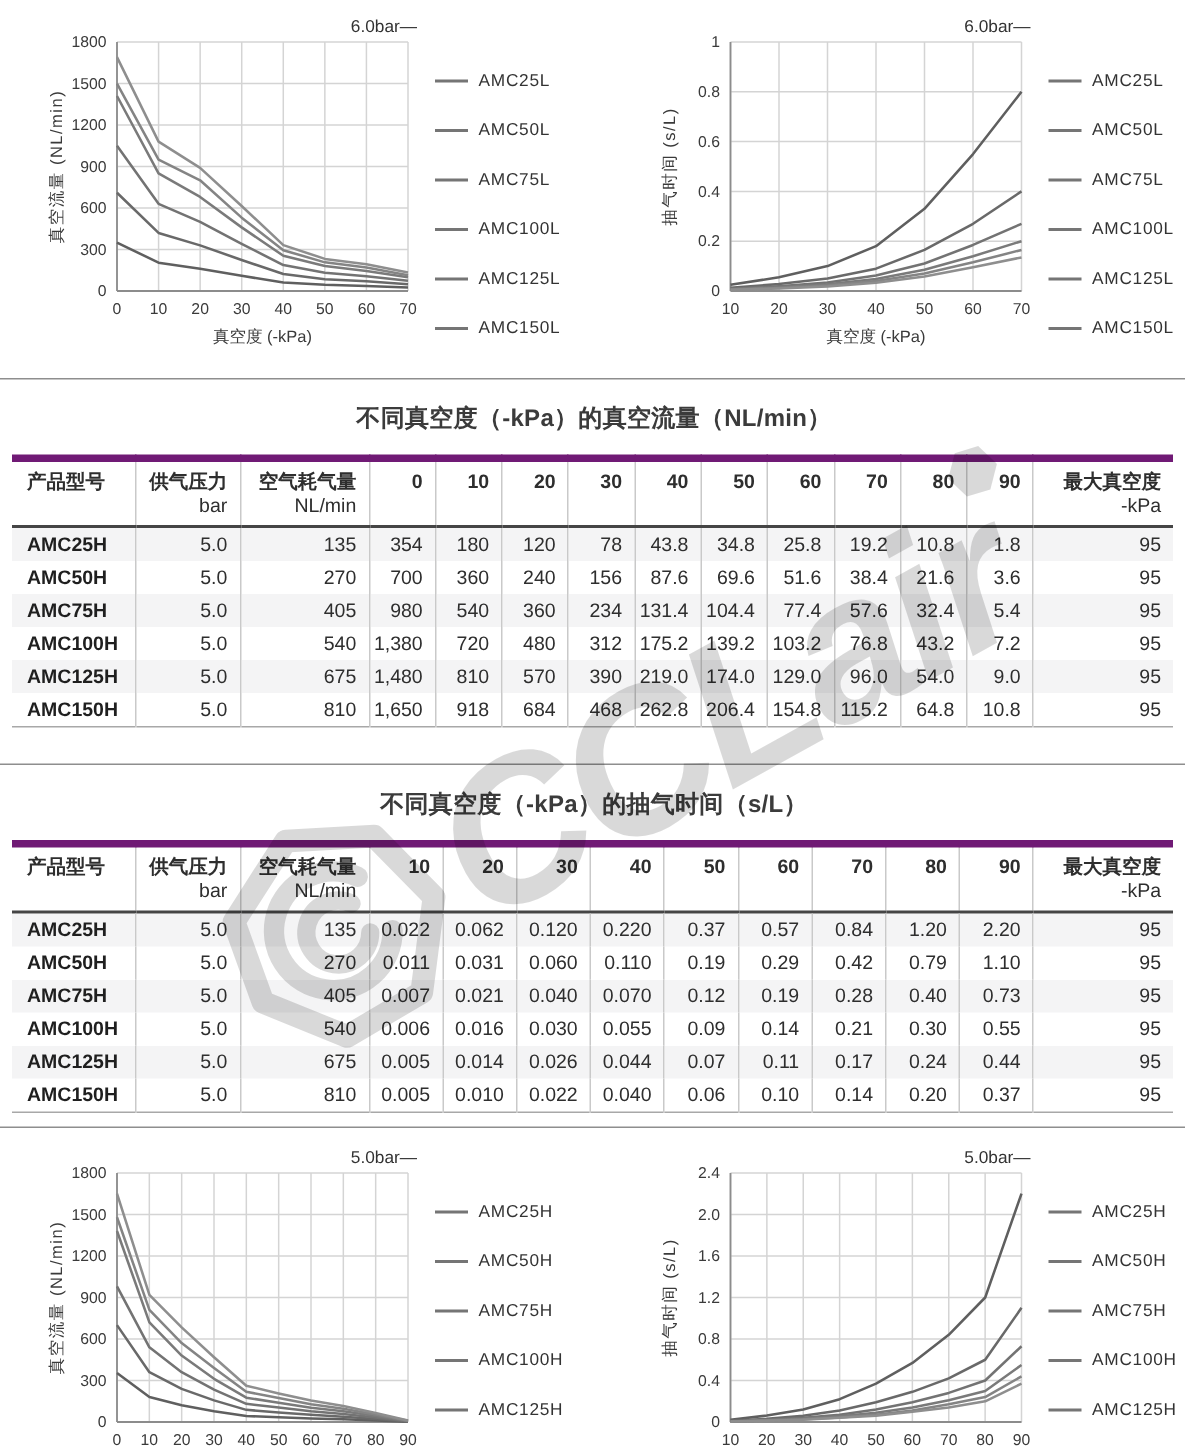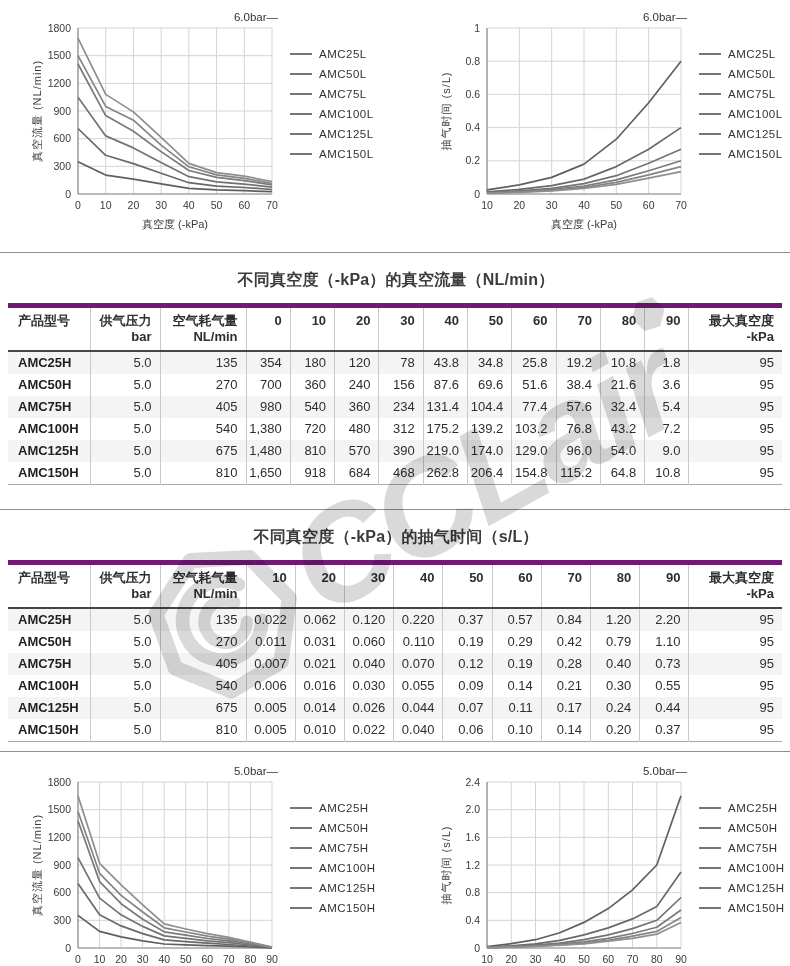--- a/index.html
+++ b/index.html
@@ -15,36 +15,36 @@
   .section-title{font-size:16px;font-weight:bold;color:#3b3b3b;margin:17px 0 0 2px;letter-spacing:.2px;line-height:20px;text-align:center;}
   
   .charts{display:flex;}
   .charts.top{padding-top:10px;height:224px;}
   .charts.bottom{padding-top:12px;height:224px;}
   .chart-col{width:395px;box-sizing:border-box;display:flex;align-items:flex-start;}
   .chart-col.left{padding-left:28px;}
   .chart-col.right{padding-left:42px;}
   .chart-col svg{flex:none;display:block;}
   svg text{font-family:"Liberation Sans","DejaVu Sans",sans-serif;}
-  .legend{padding-top:34px;margin-left:10px;display:flex;flex-direction:column;}
+  .legend{padding-top:34px;margin-left:10px;display:flex;flex-direction:column;gap:13px;}
   .legend-item{display:flex;align-items:center;gap:7px;height:20px;}
   .legend-line{width:22px;height:0;border-top:2px solid #757575;}
   .legend-label{font-size:11.5px;letter-spacing:.5px;color:#333;white-space:nowrap;}
   
   table.spec{width:774px;margin:13px 8px 0 8px;border-collapse:collapse;table-layout:fixed;
     font-size:13px;border-top:5px solid #701a75;border-bottom:1px solid #a8a8a8;}
   table.spec td{line-height:16px;overflow:hidden;white-space:nowrap;}
   table.spec thead td{font-weight:bold;vertical-align:top;padding:5px 8px 5px 0;border-bottom:2px solid #454545;color:#2e2e2e;}
   table.spec thead td.c-left{padding-left:10px;padding-right:0;text-align:left;}
   table.spec td.c-right{text-align:right;}
   table.spec tbody td{padding:3px 8px 3px 0;color:#2e2e2e;}
   table.spec tbody td.c-left{padding-left:10px;padding-right:0;font-weight:bold;color:#1f1f1f;}
   table.spec td + td{border-left:1px solid #c9c9c9;}
   table.spec tbody tr.odd{background:#f4f4f5;}
-  table.spec .sub{font-weight:bold;}
+  table.spec .sub{font-weight:normal;}
   
   .watermark{position:absolute;left:170px;top:545px;height:155px;display:flex;align-items:center;
     transform:rotate(-29deg);transform-origin:60px 120px;color:rgba(0,0,0,0.15);z-index:6;pointer-events:none;}
   .wm-text{font-size:135px;font-weight:bold;font-style:italic;letter-spacing:-4px;line-height:1;margin-left:12px;white-space:nowrap;}
   .wm-dot{width:34px;height:32px;background:rgba(0,0,0,0.15);flex:none;
     clip-path:polygon(27% 3%,75% 3%,100% 50%,73% 97%,25% 97%,0% 50%);
     transform:translate(-4px,-62px) rotate(12deg);}
 </style>
 </head>
 <body>

